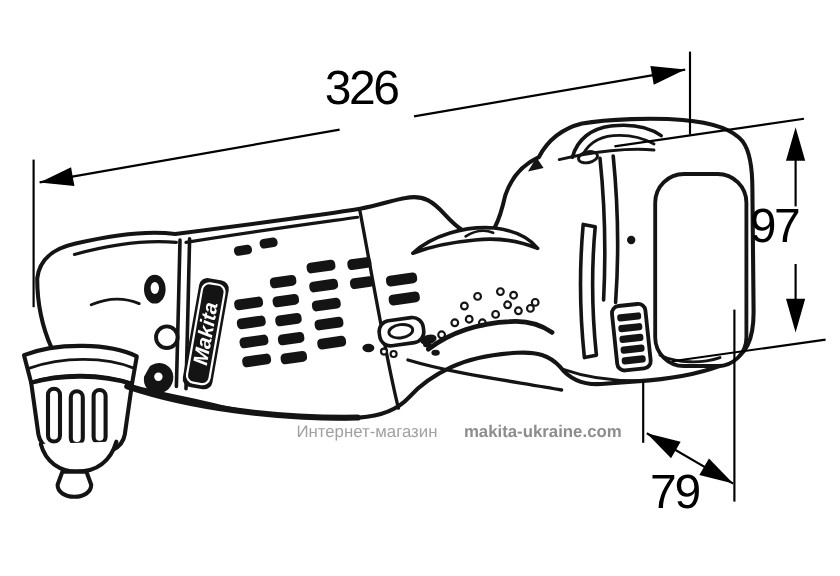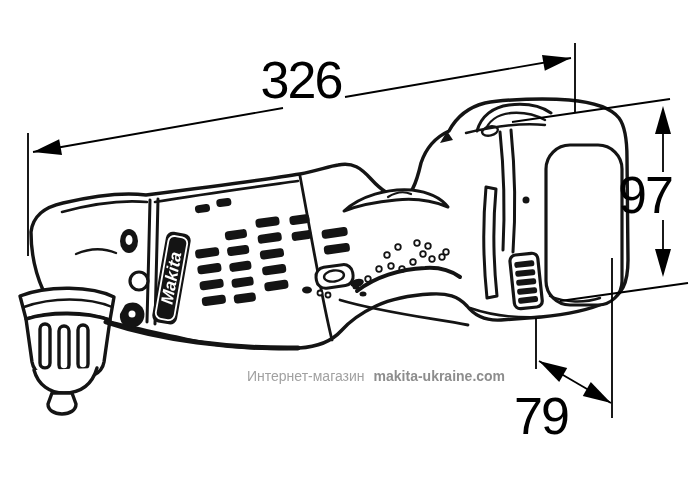--- a/index.html
+++ b/index.html
@@ -2,32 +2,32 @@
 <html><head>
 <meta charset="utf-8">
 <style>
   html,body{margin:0;padding:0;background:#fff;}
   .stage{
     position:relative;width:700px;height:480px;background:#ffffff;overflow:hidden;
     font-family:"Liberation Sans",sans-serif;
   }
   .stage svg{position:absolute;left:0;top:0;}
   .dim-label{
-    position:absolute;font-size:52px;letter-spacing:-2px;color:#000;
+    position:absolute;font-size:40px;letter-spacing:-2px;color:#000;
     text-align:center;line-height:1;font-family:"Liberation Sans",sans-serif;
   }
   .label-length{left:253px;top:54px;width:96px;}
   .label-height{left:612px;top:169px;width:66px;}
-  .label-depth{left:508px;top:390px;width:66px;text-align:center;}
+  .label-depth{left:529px;top:390px;width:66px;text-align:center;}
   .watermark{
     position:absolute;left:247px;top:352px;font-size:14px;line-height:1;
-    display:flex;gap:9px;align-items:baseline;white-space:nowrap;
+    display:flex;gap:22px;align-items:baseline;white-space:nowrap;
   }
   .wm-prefix{color:#a1a1a1;font-weight:400;}
-  .wm-domain{color:#8d8d8d;font-weight:700;margin-top:17px;}
+  .wm-domain{color:#8d8d8d;font-weight:700;}
 </style>
 </head>
 <body>
 
 <div class="stage">
 
   <svg width="700" height="480" viewBox="0 0 700 480">
 
     <g stroke="#141414" fill="none" stroke-linejoin="round" stroke-linecap="round">
 

